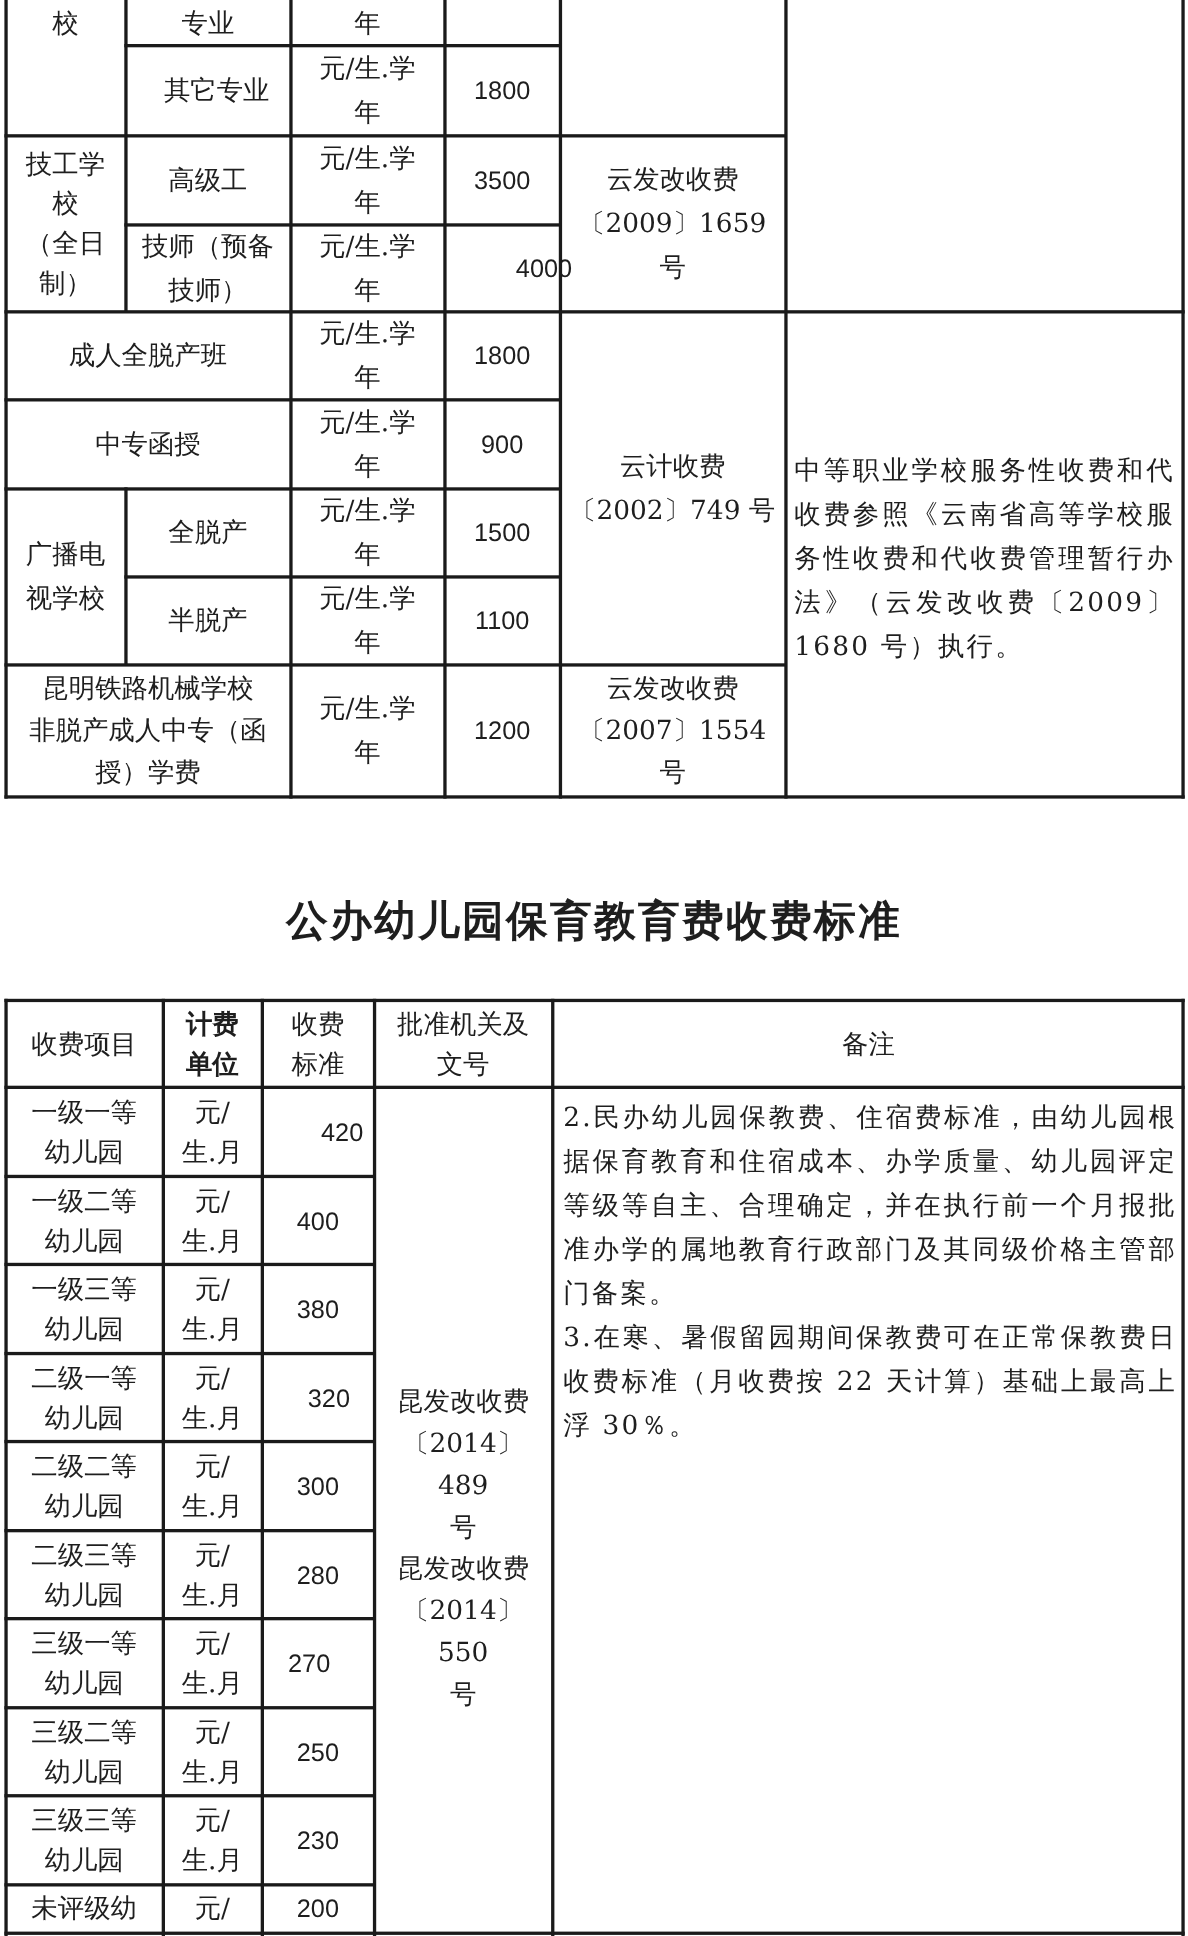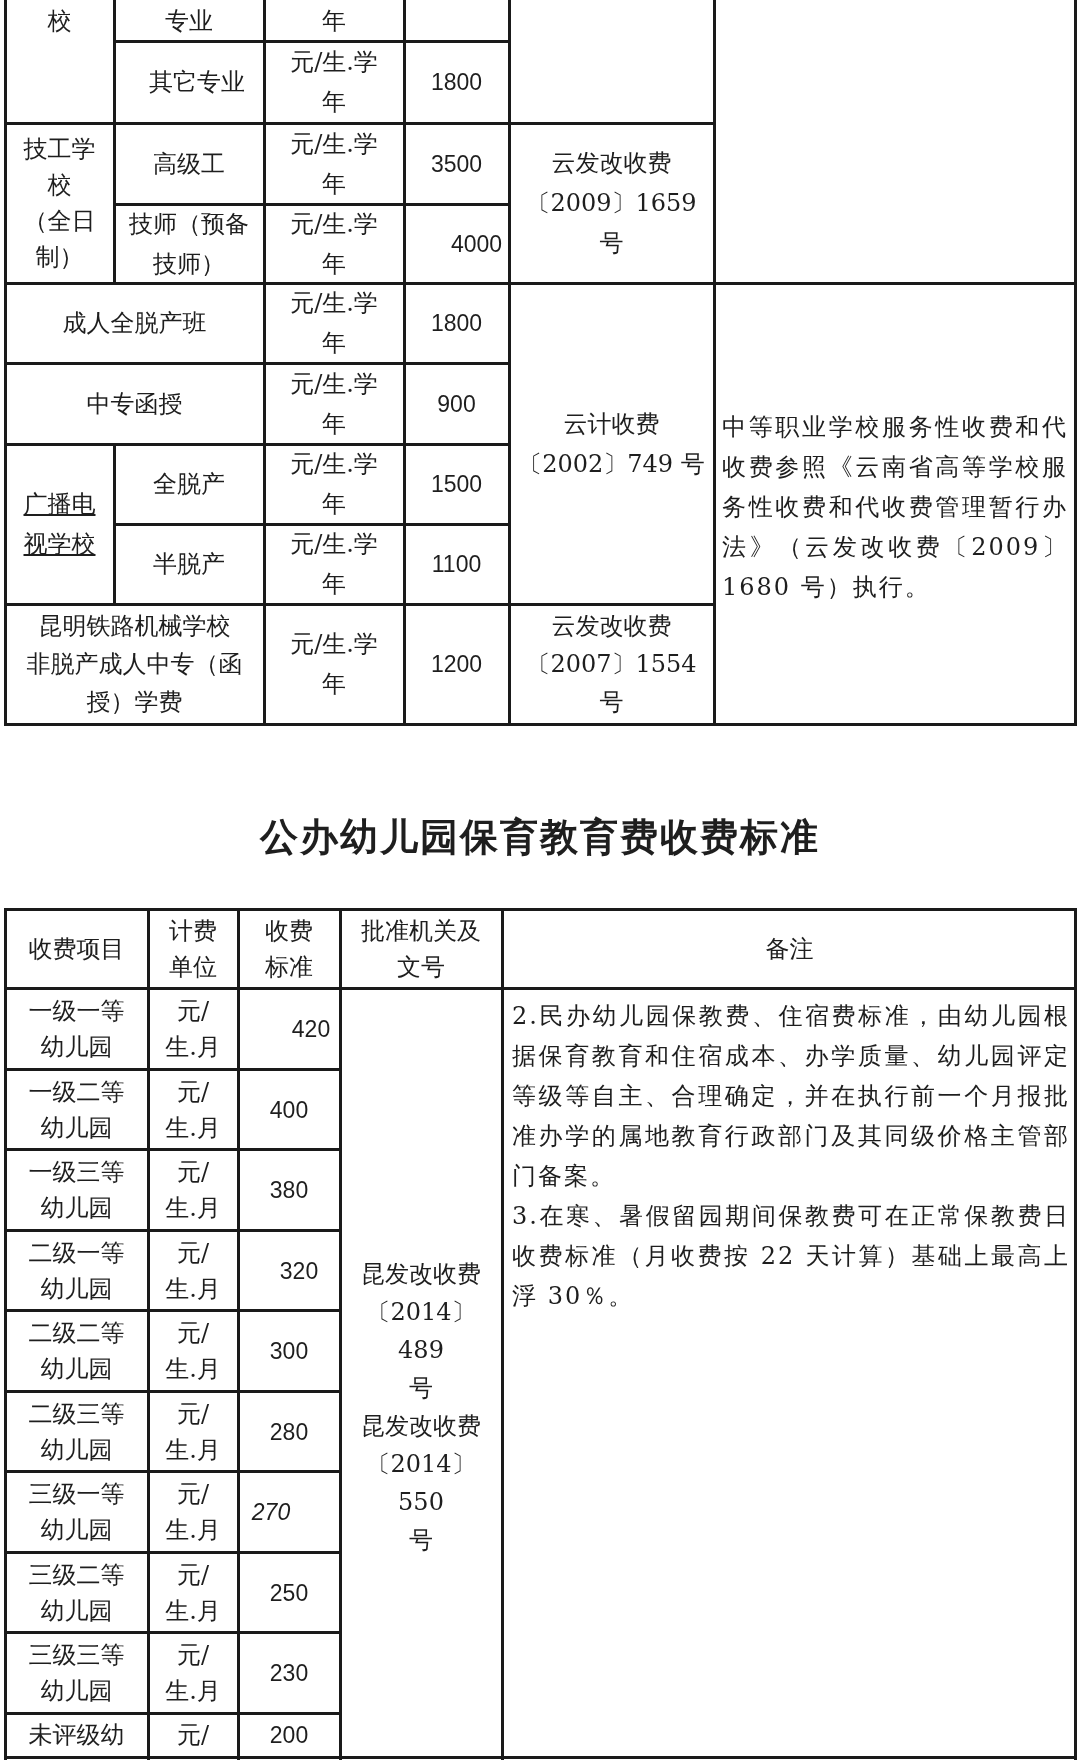--- a/index.html
+++ b/index.html
@@ -40,35 +40,35 @@
 年</div>
   <div class="cell num" style="left:404px;top:123px;width:105px;height:81px;">3500</div>
   <div class="cell ml" style="left:509px;top:123px;width:205px;height:160px;">云发改收费
 〔2009〕1659
 号</div>
 
   <div class="cell ml" style="left:114px;top:204px;width:150px;height:79px;">技师（预备
 技师）</div>
   <div class="cell ml" style="left:264px;top:204px;width:140px;height:79px;">元/生.学
 年</div>
-  <div class="cell num" style="left:404px;top:204px;width:105px;height:79px;padding-left:48px;">4000</div>
+  <div class="cell num" style="left:422px;top:204px;width:105px;height:79px;padding-left:48px;">4000</div>
 
   <div class="cell" style="left:5px;top:283px;width:259px;height:80px;">成人全脱产班</div>
   <div class="cell ml" style="left:264px;top:283px;width:140px;height:80px;">元/生.学
 年</div>
   <div class="cell num" style="left:404px;top:283px;width:105px;height:80px;">1800</div>
 
   <div class="cell" style="left:5px;top:363px;width:259px;height:81px;">中专函授</div>
   <div class="cell ml" style="left:264px;top:363px;width:140px;height:81px;">元/生.学
 年</div>
   <div class="cell num" style="left:404px;top:363px;width:105px;height:81px;">900</div>
   <div class="cell ml" style="left:509px;top:283px;width:205px;height:321px;">云计收费
 〔2002〕749 号</div>
 
-  <div class="cell ml" style="left:5px;top:444px;width:109px;height:160px;text-decoration:underline;">广播电
+  <div class="cell ml" style="left:5px;top:444px;width:109px;height:160px;">广播电
 视学校</div>
   <div class="cell" style="left:114px;top:444px;width:150px;height:80px;">全脱产</div>
   <div class="cell ml" style="left:264px;top:444px;width:140px;height:80px;">元/生.学
 年</div>
   <div class="cell num" style="left:404px;top:444px;width:105px;height:80px;">1500</div>
 
   <div class="cell" style="left:114px;top:524px;width:150px;height:80px;">半脱产</div>
   <div class="cell ml" style="left:264px;top:524px;width:140px;height:80px;">元/生.学
 年</div>
   <div class="cell num" style="left:404px;top:524px;width:105px;height:80px;">1100</div>
@@ -103,21 +103,21 @@
   <div class="ln-h" style="left:113px;top:523px;width:396px;"></div>
   <div class="ln-h" style="left:4px;top:603px;width:710px;"></div>
   <div class="ln-h" style="left:4px;top:723px;width:1073px;"></div>
 </div>
 
 <div class="title">公办幼儿园保育教育费收费标准</div>
 
 <div>
 
   <div class="cell ml" style="left:5px;top:909px;width:143px;height:79px;">收费项目</div>
-  <div class="cell ml" style="left:148px;top:909px;width:90px;height:79px;line-height:36px;">计费
+  <div class="cell ml" style="left:148px;top:909px;width:90px;height:79px;line-height:36px;font-weight:bold;">计费
 单位</div>
   <div class="cell ml" style="left:238px;top:909px;width:102px;height:79px;line-height:36px;">收费
 标准</div>
   <div class="cell ml" style="left:340px;top:909px;width:162px;height:79px;line-height:36px;">批准机关及
 文号</div>
   <div class="cell" style="left:502px;top:909px;width:575px;height:79px;">备注</div>
 
   <div id="t2rows">
       <div class="cell ml" style="left: 5px; top: 988px; width: 143px; height: 81px; line-height: 36px;">一级一等
 幼儿园</div>
@@ -152,21 +152,21 @@
       <div class="cell ml" style="left: 5px; top: 1391px; width: 143px; height: 81px; line-height: 36px;">二级三等
 幼儿园</div>
       <div class="cell ml" style="left: 148px; top: 1391px; width: 90px; height: 81px; line-height: 36px;">元/
 生.月</div>
       <div class="cell num" style="left: 238px; top: 1391px; width: 102px; height: 81px; line-height: 36px;">280</div>
       <div class="ln-h" style="left: 4px; top: 1470px; width: 337px;"></div>
       <div class="cell ml" style="left: 5px; top: 1471px; width: 143px; height: 81px; line-height: 36px;">三级一等
 幼儿园</div>
       <div class="cell ml" style="left: 148px; top: 1471px; width: 90px; height: 81px; line-height: 36px;">元/
 生.月</div>
-      <div class="cell num" style="left: 220px; top: 1471px; width: 102px; height: 81px; line-height: 36px; font-style: italic;">270</div>
+      <div class="cell num" style="left: 230px; top: 1471px; width: 102px; height: 81px; line-height: 36px;">270</div>
       <div class="ln-h" style="left: 4px; top: 1551px; width: 337px;"></div>
       <div class="cell ml" style="left: 5px; top: 1552px; width: 143px; height: 81px; line-height: 36px;">三级二等
 幼儿园</div>
       <div class="cell ml" style="left: 148px; top: 1552px; width: 90px; height: 81px; line-height: 36px;">元/
 生.月</div>
       <div class="cell num" style="left: 238px; top: 1552px; width: 102px; height: 81px; line-height: 36px;">250</div>
       <div class="ln-h" style="left: 4px; top: 1631px; width: 337px;"></div>
       <div class="cell ml" style="left: 5px; top: 1632px; width: 143px; height: 81px; line-height: 36px;">三级三等
 幼儿园</div>
       <div class="cell ml" style="left: 148px; top: 1632px; width: 90px; height: 81px; line-height: 36px;">元/

